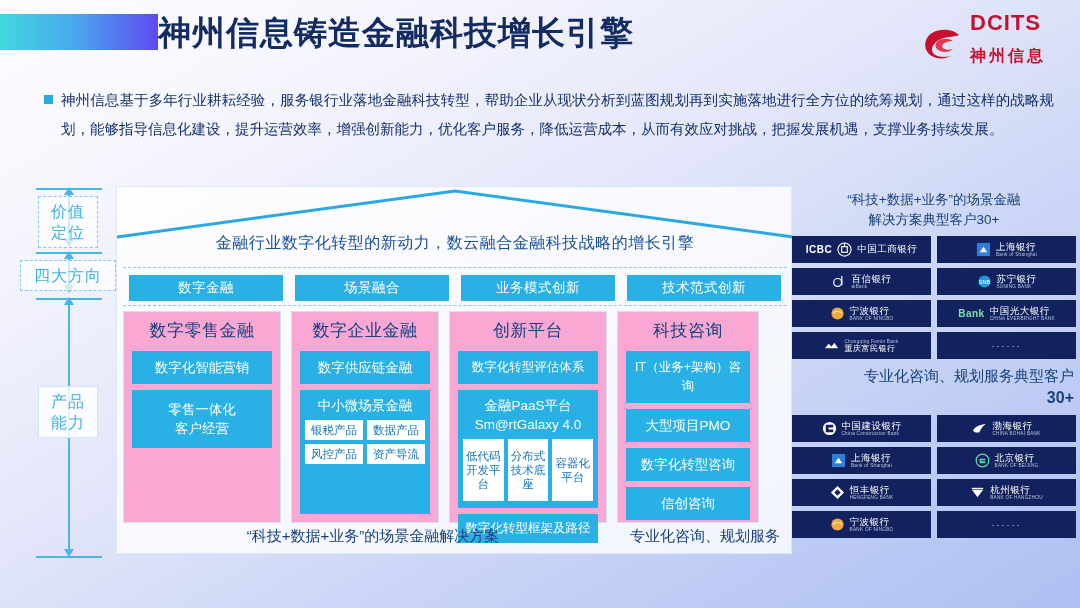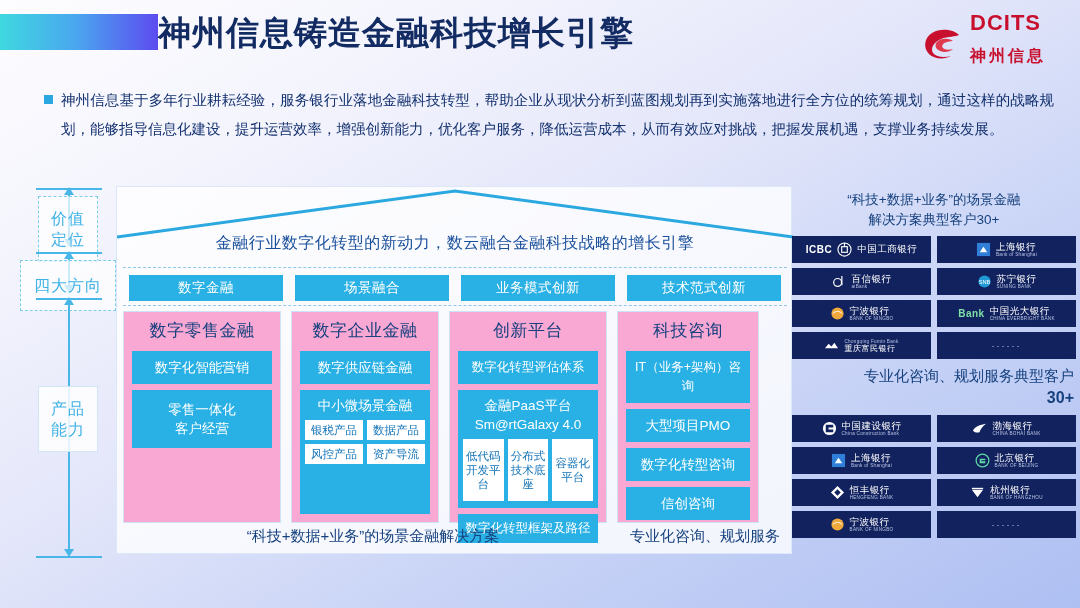--- a/index.html
+++ b/index.html
@@ -40,21 +40,21 @@
     border-top:8px solid #49b6e8;
   }
   .axis-arrow.up:before{
     content:""; position:absolute; left:-4px; top:-1px;
     border-left:5px solid transparent; border-right:5px solid transparent;
     border-bottom:8px solid #49b6e8;
   }
   .axis-label{
     position:absolute; background:rgba(255,255,255,.72);
     border:1px dashed #7ccdeb; color:#3fb2e5; text-align:center;
-    font-size:16px; line-height:21px; padding:11px 6px; letter-spacing:1px;
+    font-size:16px; line-height:21px; padding:4px 6px; letter-spacing:1px;
   }
 
   
   #main-panel{
     position:absolute; left:116px; top:186px; width:676px; height:368px;
     background:rgba(255,255,255,.80); border:1px solid #dce7f7;
   }
   #roof{ position:absolute; left:0; top:0; width:676px; height:52px; }
   #tagline{
     position:absolute; left:0; top:46px; width:676px; text-align:center;
@@ -147,21 +147,21 @@
 
 <div>
   <div class="axis-rule" style="left:36px; top:188px; width:66px;"></div>
   <div class="axis-arrow up" style="left:68px; top:188px; height:58px;"></div>
   <div class="axis-label" style="left:38px; top:196px; width:60px;">
     <div>价值</div>
     <div>定位</div>
   </div>
   <div class="axis-rule" style="left:36px; top:252px; width:66px;"></div>
   <div class="axis-arrow up" style="left:68px; top:252px; height:40px;"></div>
-  <div class="axis-label" style="left:20px; top:260px; width:96px; padding:14px 4px;">
+  <div class="axis-label" style="left:20px; top:260px; width:96px; padding:4px 4px;">
     <div>四大方向</div>
   </div>
   <div class="axis-rule" style="left:36px; top:298px; width:66px;"></div>
   <div class="axis-arrow up" style="left:68px; top:298px; height:258px;"></div>
   <div class="axis-label" style="left:38px; top:386px; width:60px; background:rgba(255,255,255,.85); border-style:solid; border-color:#cfe7f5;">
     <div>产品</div>
     <div>能力</div>
   </div>
   <div class="axis-rule" style="left:36px; top:556px; width:66px;"></div>
 </div>

